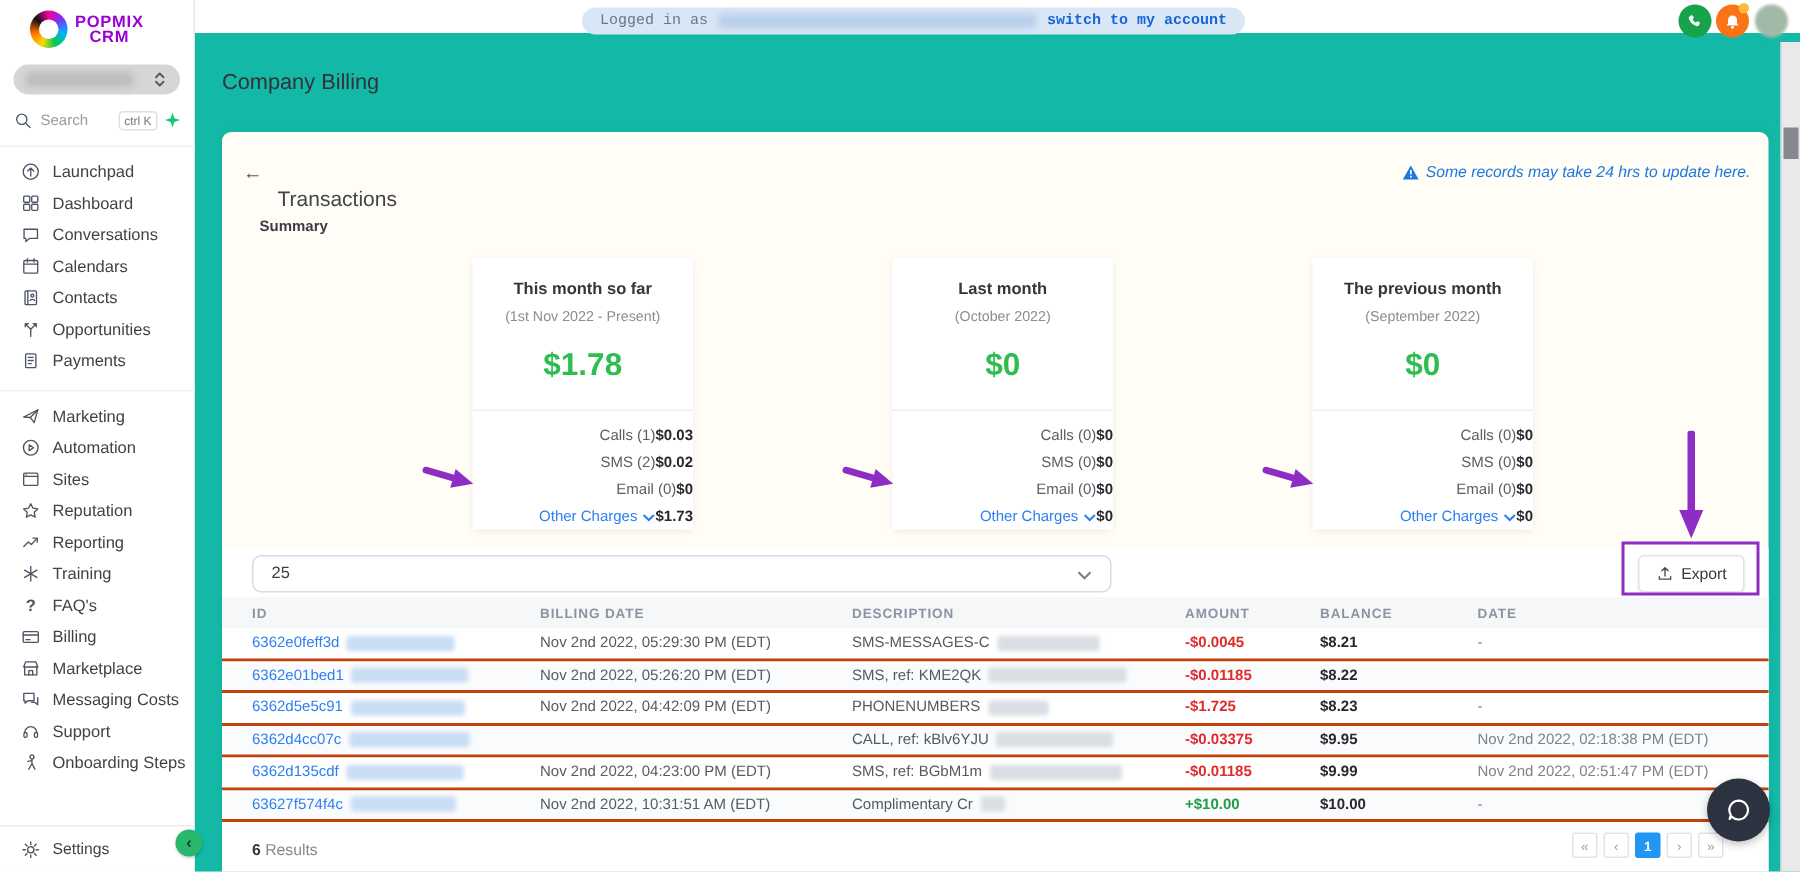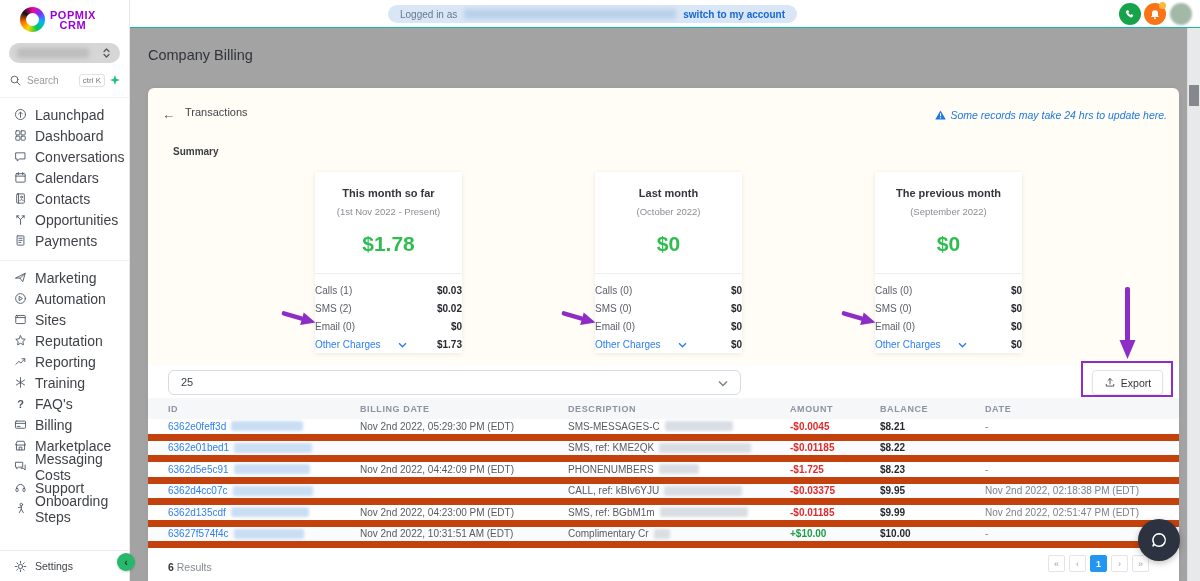--- a/index.html
+++ b/index.html
@@ -1,19 +1,19 @@
 <!DOCTYPE html>
 <html><head>
 <meta charset="utf-8">
 <style>
   * { margin:0; padding:0; box-sizing:border-box; }
   html,body { width:1200px; height:581px; overflow:hidden; font-family:"Liberation Sans", sans-serif; background:#eef3f8; }
 
   
-  .topbar { position:absolute; left:130px; top:0; right:0; height:28px; background:#fff; border-bottom:1px solid #14b8a6; z-index:6; }
+  .topbar { position:absolute; left:130px; top:0; right:0; height:28px; background:#fff; border-bottom:6px solid #14b8a6; z-index:6;font-family:Liberation Mono, monospace; }
   .login-pill { position:absolute; left:258px; top:5px; height:18px; background:#d9e6f6; border-radius:9px; display:flex; align-items:center; padding:0 12px; gap:7px; }
   .login-pill .prefix { font-size:10px; color:#64788f; }
   .login-pill .blur-name { width:212px; height:10px; background:#bad0ea; border-radius:3px; filter:blur(2px); }
   .login-pill .switch { font-size:10px; font-weight:bold; color:#1666d8; cursor:pointer; }
   .tb-circle { position:absolute; top:3px; width:22px; height:22px; border-radius:50%; display:flex; align-items:center; justify-content:center; }
   .tb-phone { right:59px; background:#16a34a; }
   .tb-bell  { right:34px; background:#f97416; }
   .tb-bell .dot { position:absolute; top:-1px; right:0; width:7px; height:7px; border-radius:50%; background:#fdba3a; }
   .tb-avatar{ right:8px;  background:#a3b9a8; filter:blur(1px); }
 
@@ -25,71 +25,71 @@
   .logo-text { color:#9b00d8; font-weight:800; font-size:11px; line-height:10px; letter-spacing:.5px; text-align:center; }
   .acct-select { margin:11px 9px 0; height:20px; background:#d6d6d6; border-radius:10px; position:relative; cursor:pointer; }
   .acct-select .blur-acct { position:absolute; left:8px; top:5px; width:72px; height:10px; background:#bdbdbd; border-radius:3px; filter:blur(2px); }
   .acct-select svg { position:absolute; right:8px; top:4px; }
   .search-row { margin:9px 9px 0; display:flex; align-items:center; gap:5px; height:16px; }
   .search-row .s-label { font-size:10px; color:#9a9a9a; flex:1; }
   .kbd { font-size:8px; color:#777; border:1px solid #e0e0e0; border-radius:3px; padding:1px 3px; background:#fff; }
   .divider { border-top:1px solid #efefef; margin:9px 0 0; }
   .nav { padding:6px 0 0; }
   .nav-item { display:flex; align-items:center; gap:8px; height:21px; padding:0 0 0 14px; cursor:pointer; }
-  .nav-item .nlabel { font-size:14px; color:#3f4248; }
+  .nav-item .nlabel { font-size:11px; color:#3f4248; }
   .nic { width:13px; height:13px; display:flex; align-items:center; justify-content:center; }
   .nic svg { width:13px; height:13px; }
   .nic path, .nic rect, .nic circle { stroke:#4b5563; stroke-width:1.1; fill:none; stroke-linecap:round; stroke-linejoin:round; }
   .nic.faq { font-size:11px; font-weight:bold; color:#4b5563; }
   .settings-row { position:absolute; left:0; right:0; bottom:0; height:31px; border-top:1px solid #ececec; display:flex; align-items:center; gap:8px; padding:0 14px; background:#fff; cursor:pointer; }
   .settings-row .nlabel { font-size:10.5px; color:#3f4248; }
   .collapse-btn { position:absolute; left:117px; bottom:10px; width:18px; height:18px; border-radius:50%; background:#27b86e; color:#0a3d22; display:flex; align-items:center; justify-content:center; font-size:11px; font-weight:bold; z-index:9; cursor:pointer; box-shadow:0 1px 2px rgba(0,0,0,.2); }
 
   
-  .main { position:absolute; left:130px; top:28px; right:0; bottom:0; background:#a3a3a3;text-decoration:underline; }
+  .main { position:absolute; left:130px; top:28px; right:0; bottom:0; background:#14b8a6;text-decoration:underline; }
   .page-title { position:absolute; left:18px; top:19px; font-size:14.5px; color:#30333a; font-weight:500; }
 
   .panel { position:absolute; left:18px; top:60px; right:21px; bottom:0; background:#fffdf5; border-radius:6px 6px 0 0; box-shadow:0 0 5px rgba(0,0,0,.05); }
   .back-arrow { position:absolute; left:14px; top:19px; font-size:13px; color:#555; cursor:pointer; }
-  .section-title { position:absolute; left:37px; top:18px; font-size:11px; color:#42454b; }
+  .section-title { position:absolute; left:37px; top:36px; font-size:14px; color:#42454b; }
   .notice { position:absolute; right:12px; top:21px; display:flex; align-items:center; gap:4px; font-size:10.5px; font-style:italic; color:#1d79e0; }
   .summary-heading { position:absolute; left:25px; top:58px; font-size:10px; font-weight:600; color:#3a3d43; }
 
   .scard { position:absolute; top:84px; width:147px; height:181px; background:#fff; box-shadow:0 1px 5px rgba(0,0,0,.09); padding:15px 0 0; }
   .scard.c1 { left:167px; } .scard.c2 { left:447px; } .scard.c3 { left:727px; }
   .scard .sc-title { text-align:center; font-size:11px; font-weight:700; color:#33363c; }
   .scard .sc-period { text-align:center; font-size:9.5px; color:#8a8d93; margin-top:7px; }
   .scard .sc-total { text-align:center; font-size:21px; font-weight:600; color:#2fbd50; margin-top:15px; }
   .scard .sc-div { border-top:1px solid #eee; margin-top:17px; }
   .scard .sc-rows { margin-top:11px; }
-  .scard .sc-row { display:flex; justify-content:space-between; align-items:center; margin-bottom:7px; }
+  .scard .sc-row { display:flex; justify-content:flex-end; align-items:center; margin-bottom:7px; }
   .scard .sc-label { font-size:10px; color:#5a5e66; }
   .scard .sc-value { font-size:10px; font-weight:700; color:#27292e; }
-  .scard .sc-row.link .sc-label { color:#2d7ff0; cursor:pointer; display:flex; align-items:center; gap:17px; }
+  .scard .sc-row.link .sc-label { color:#2d7ff0; cursor:pointer; display:flex; align-items:center; gap:3px; }
 
   
   .anno { position:absolute; z-index:5; pointer-events:none; }
   .anno-rect { position:absolute; left:933px; top:273px; width:92px; height:36px; border:2.5px solid #8e2dc5; z-index:6; pointer-events:none; }
 
   
   .table-card { position:absolute; left:0; right:0; top:277px; bottom:0; background:#fff; }
   .page-size { position:absolute; left:20px; top:5px; width:573px; height:25px; border:1px solid #d8dce2; border-radius:6px; background:#fff; font-size:11px; color:#3c4046; line-height:23px; padding-left:12px; cursor:pointer; }
   .page-size svg { position:absolute; right:12px; top:9px; }
   .export-btn { position:absolute; right:16px; top:5px; width:71px; height:25px; border:1px solid #e3e3e3; border-radius:4px; background:#fff; box-shadow:0 1px 2px rgba(0,0,0,.08); display:flex; align-items:center; justify-content:center; gap:5px; font-size:10.5px; color:#33363c; cursor:pointer; }
   .thead { position:absolute; left:0; right:0; top:33px; height:21px; background:#f5f7f9; }
   .thead .cell { font-size:9px; letter-spacing:.6px; color:#8b94a3; font-weight:bold; }
   .cell { position:absolute; top:0; height:100%; display:flex; align-items:center; font-size:10px; white-space:nowrap; }
   .c-id   { left:20px;  width:185px; }
   .c-bd   { left:212px; width:205px; }
   .c-desc { left:420px; width:218px; }
   .c-amt  { left:642px; width:86px;  }
   .c-bal  { left:732px; width:100px; }
   .c-date { left:837px; width:190px; }
   .tbody { position:absolute; left:0; right:0; top:54px; }
-  .trow { position:relative; height:21.5px; border-bottom:7px solid #c2410c; background:#fff;text-align:center; }
+  .trow { position:relative; height:21.5px; border-bottom:2px solid #c2410c; background:#fff;text-align:center; }
   .trow:nth-child(even) { background:#fafbfd; }
   .id-link { color:#2d7ff0; cursor:pointer; }
   .blur-b { display:inline-block; height:10px; background:#c9ddf3; border-radius:2px; filter:blur(1.5px); margin-left:5px; }
   .blur-g { display:inline-block; height:10px; background:#d9dee4; border-radius:2px; filter:blur(1.5px); margin-left:5px; }
   .c-bd, .c-desc { color:#565a61; }
   .amt-neg { color:#e02b2b; font-weight:700; }
   .amt-pos { color:#1d9e43; font-weight:700; }
   .c-bal { font-weight:700; color:#27292e; }
   .c-date { color:#7c828b; }
   .results { position:absolute; left:20px; top:196px; font-size:10.5px; color:#85898f; }
@@ -518,20 +518,21 @@
             </span>
           <span class="cell c-amt amt-neg">-$0.0045</span>
           <span class="cell c-bal">$8.21</span>
           <span class="cell c-date">-</span>
         </div>
         <div class="trow">
           <span class="cell c-id">
               <span class="id-link">6362e01bed1</span>
               <span class="blur-b" style="width:78px"></span>
             </span>
+          <span class="cell c-bd">Nov 2nd 2022, 05:26:20 PM (EDT)</span>
           <span class="cell c-desc">
               <span>SMS, ref: KME2QK</span>
               <span class="blur-g" style="width:92px"></span>
             </span>
           <span class="cell c-amt amt-neg">-$0.01185</span>
           <span class="cell c-bal">$8.22</span>
         </div>
         <div class="trow">
           <span class="cell c-id">
               <span class="id-link">6362d5e5c91</span>

